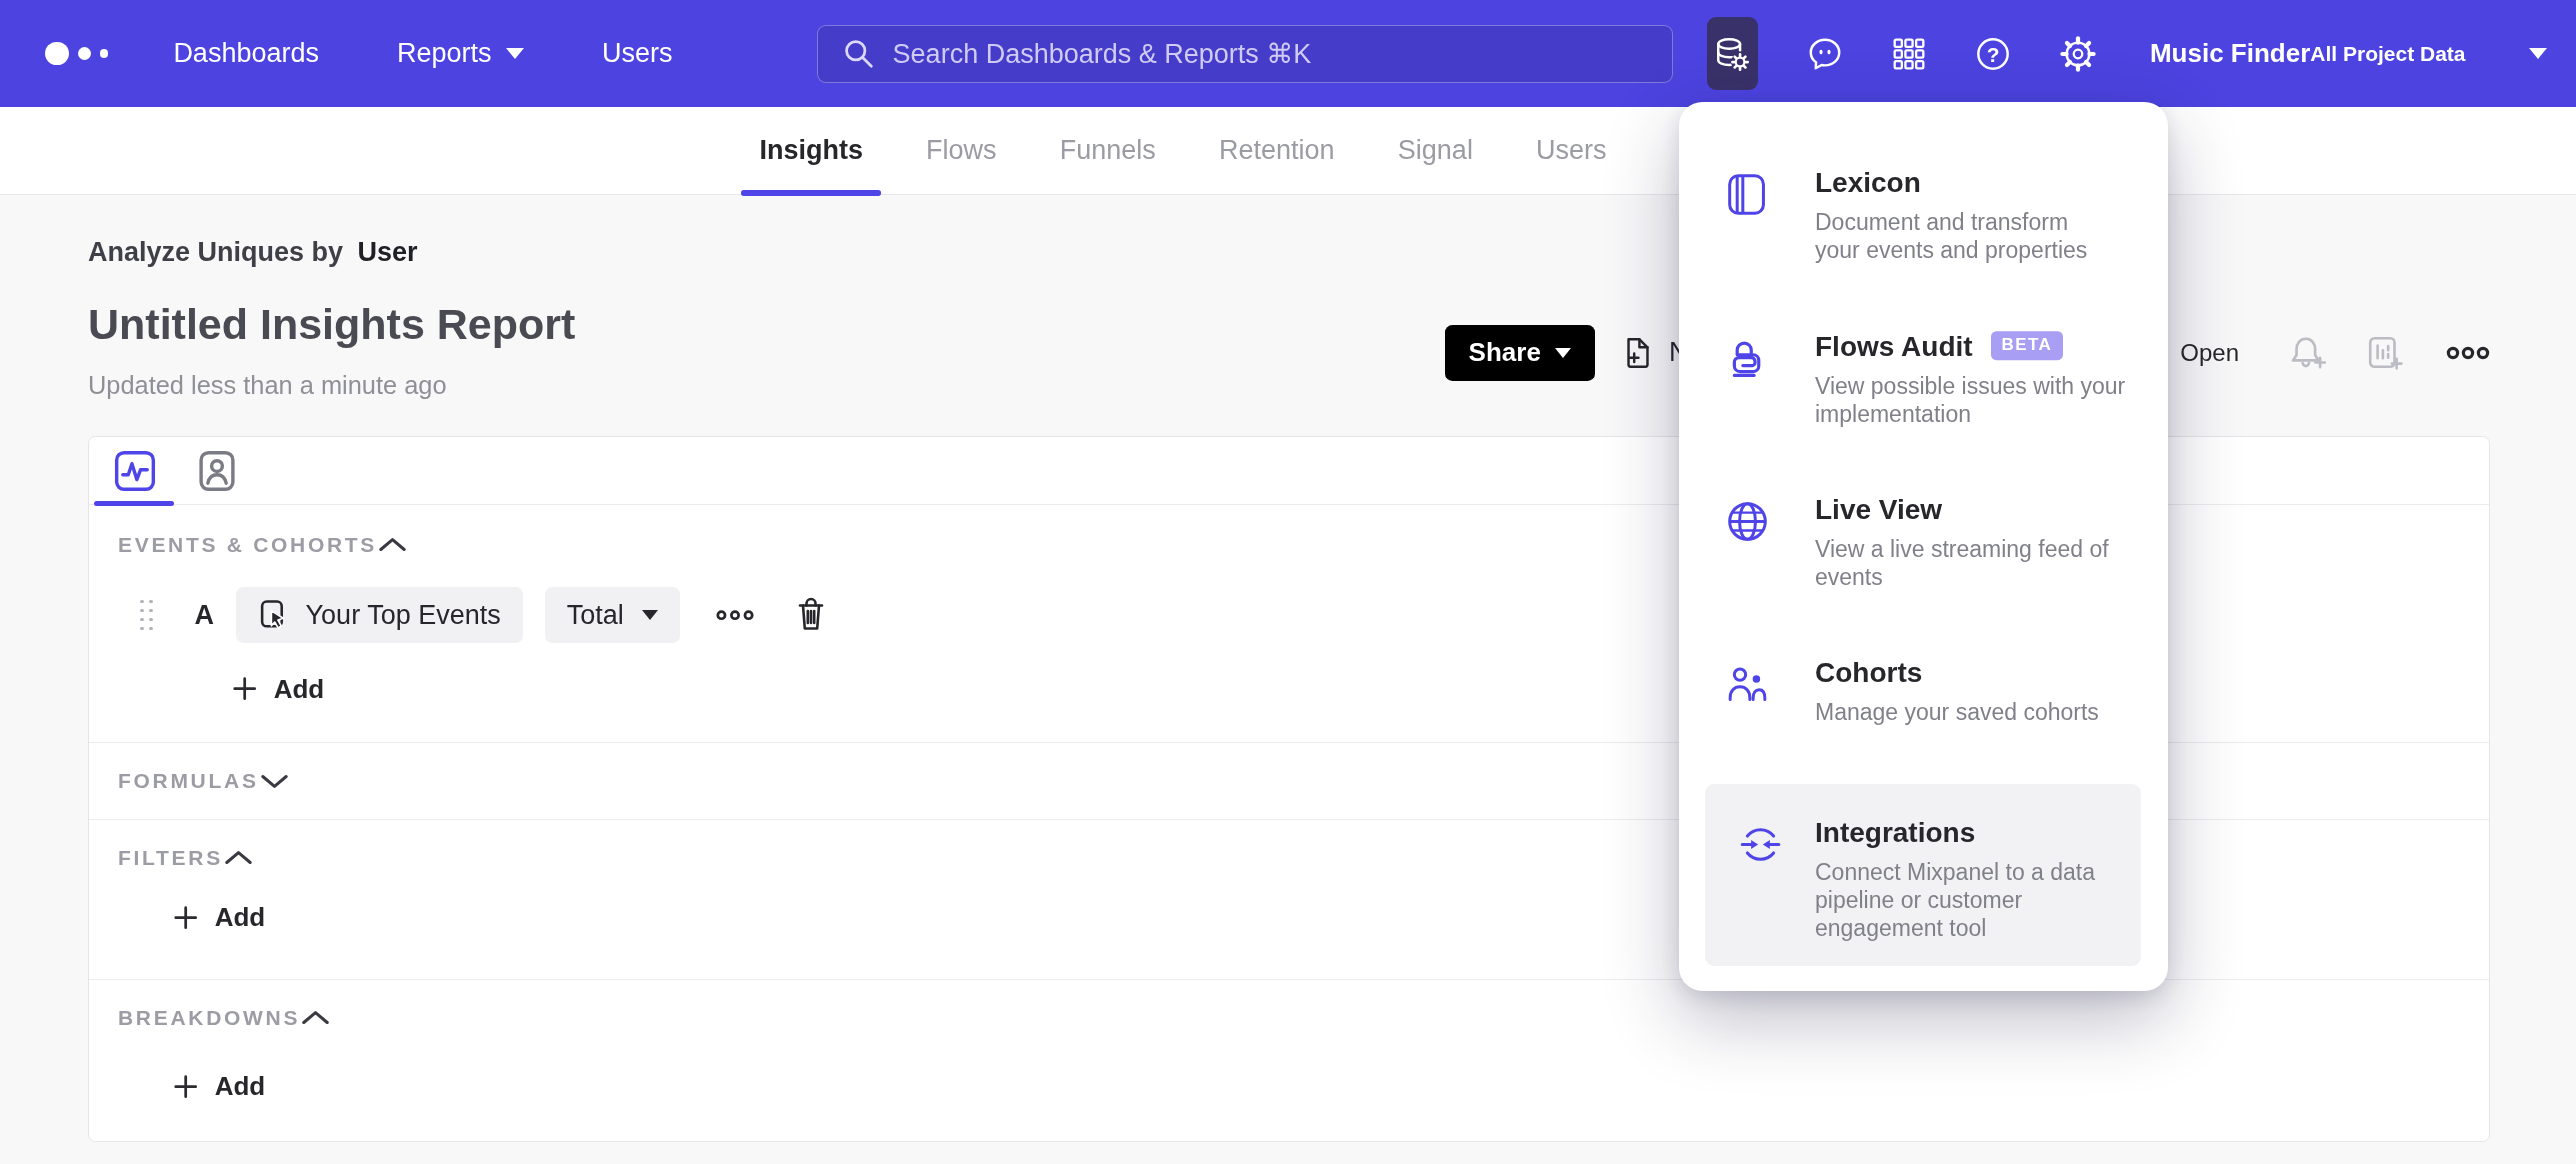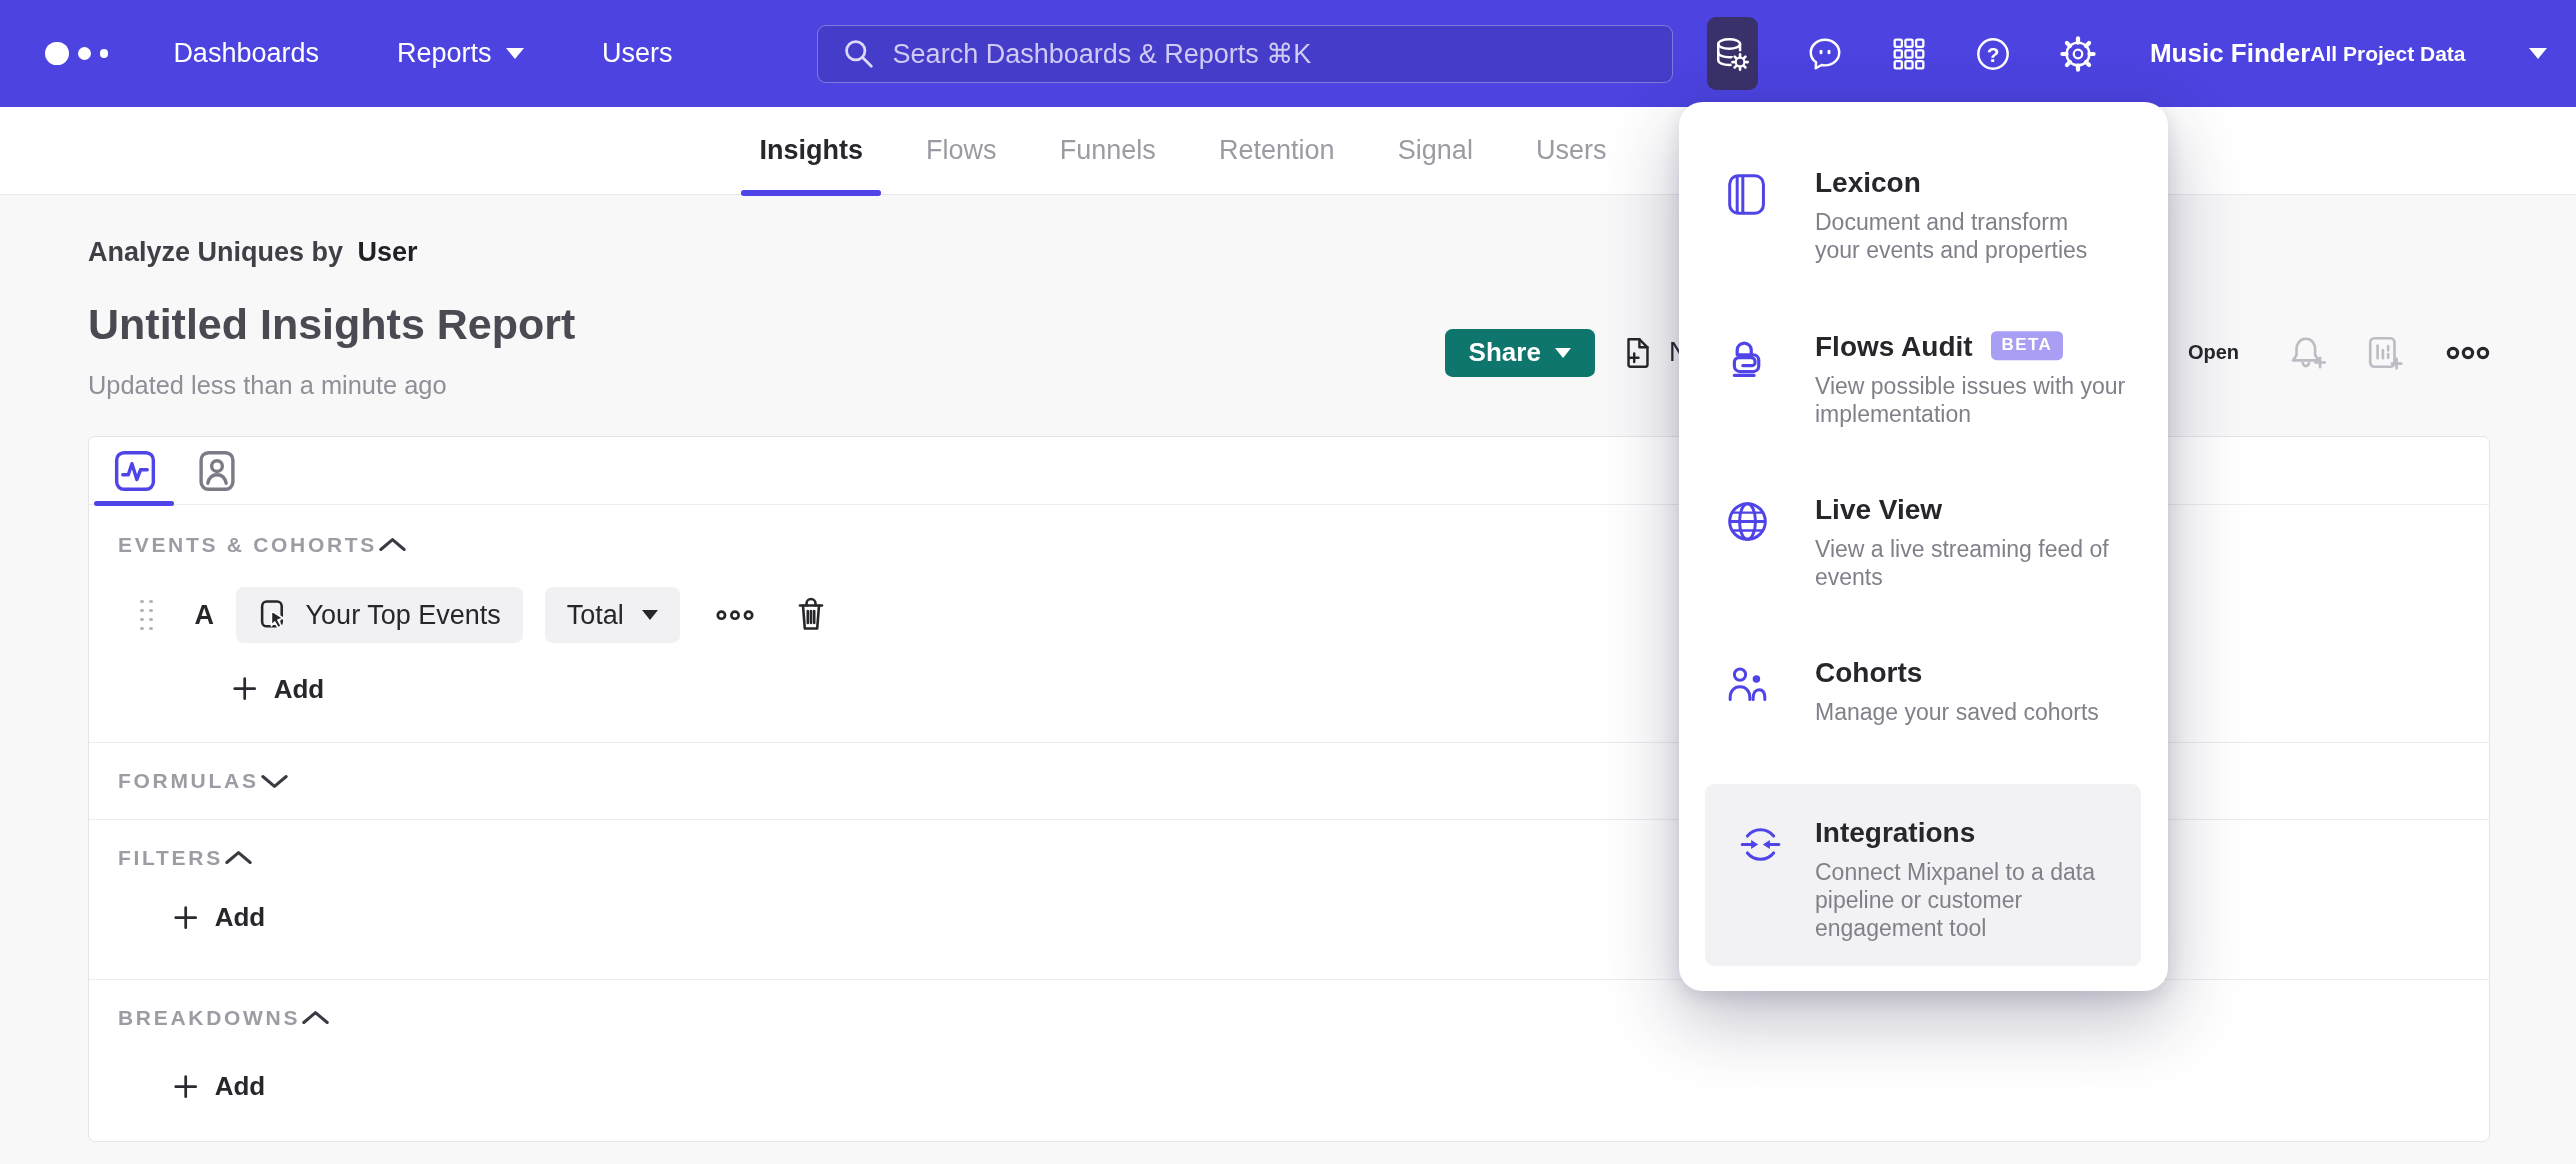--- a/index.html
+++ b/index.html
@@ -43,31 +43,31 @@
   
   .content { position:absolute; top:195px; left:88px; right:86px; }
   .breadcrumb { margin-top:42px; display:flex; align-items:center; gap:14.5px; font-size:27px; }
   .bc-prefix { color:#3f3f47; font-weight:600; }
   .bc-value  { color:#1f1f26; font-weight:700; cursor:pointer; }
   .title-row { position:relative; margin-top:23.6px; height:65px; }
   .page-title { font-size:43px; font-weight:700; color:#4a4a52; line-height:65px; }
   .updated { margin-top:14.5px; font-size:25.4px; color:#8f8f98; }
 
   .share-group { position:absolute; left:1357px; top:33px; height:56px; display:flex; align-items:center; gap:25.4px; }
-  .share-btn { height:48px; background:#0f766e; border-radius:7.3px; display:flex; align-items:center;
+  .share-btn { height:56px; background:#000000; border-radius:7.3px; display:flex; align-items:center;
                padding:0 23.6px; cursor:pointer; }
   .share-btn span { color:#fff; font-size:26px; font-weight:600; }
   .caret-sm-w { width:0;height:0;border-left:8.2px solid transparent;border-right:8.2px solid transparent;
                 border-top:10px solid #fff; margin-left:14.5px; }
   .newreport { display:flex; align-items:center; gap:12.7px; cursor:pointer; }
   .newreport span { font-size:27px; color:#26262b; font-weight:500; }
 
   .right-actions { position:absolute; right:0; top:33px; height:56px; display:flex; align-items:center; }
   .open-btn { display:flex; align-items:center; gap:16.3px; cursor:pointer; }
-  .open-btn span { font-size:20px; color:#26262b; font-weight:700; }
+  .open-btn span { font-size:24px; color:#26262b; font-weight:400; }
   .ra-gap1 { width:51px; } .ra-gap2 { width:38px; } .ra-gap3 { width:42px; }
 
   
   .card { margin-top:36px; height:706px; background:#fff; border:1.8px solid #e5e5e9; border-radius:7.3px;
           position:relative; }
   .strip { position:relative; height:68px; border-bottom:1.8px solid #ececef; display:flex; align-items:center;
            padding-left:23.6px; gap:38px; }
   .strip .underline { position:absolute; bottom:-1.8px; left:5.4px; width:80px; height:5.4px; background:#4f44e8;
                       border-radius:2.7px; }
   .icontab { display:flex; align-items:center; justify-content:center; cursor:pointer; }

